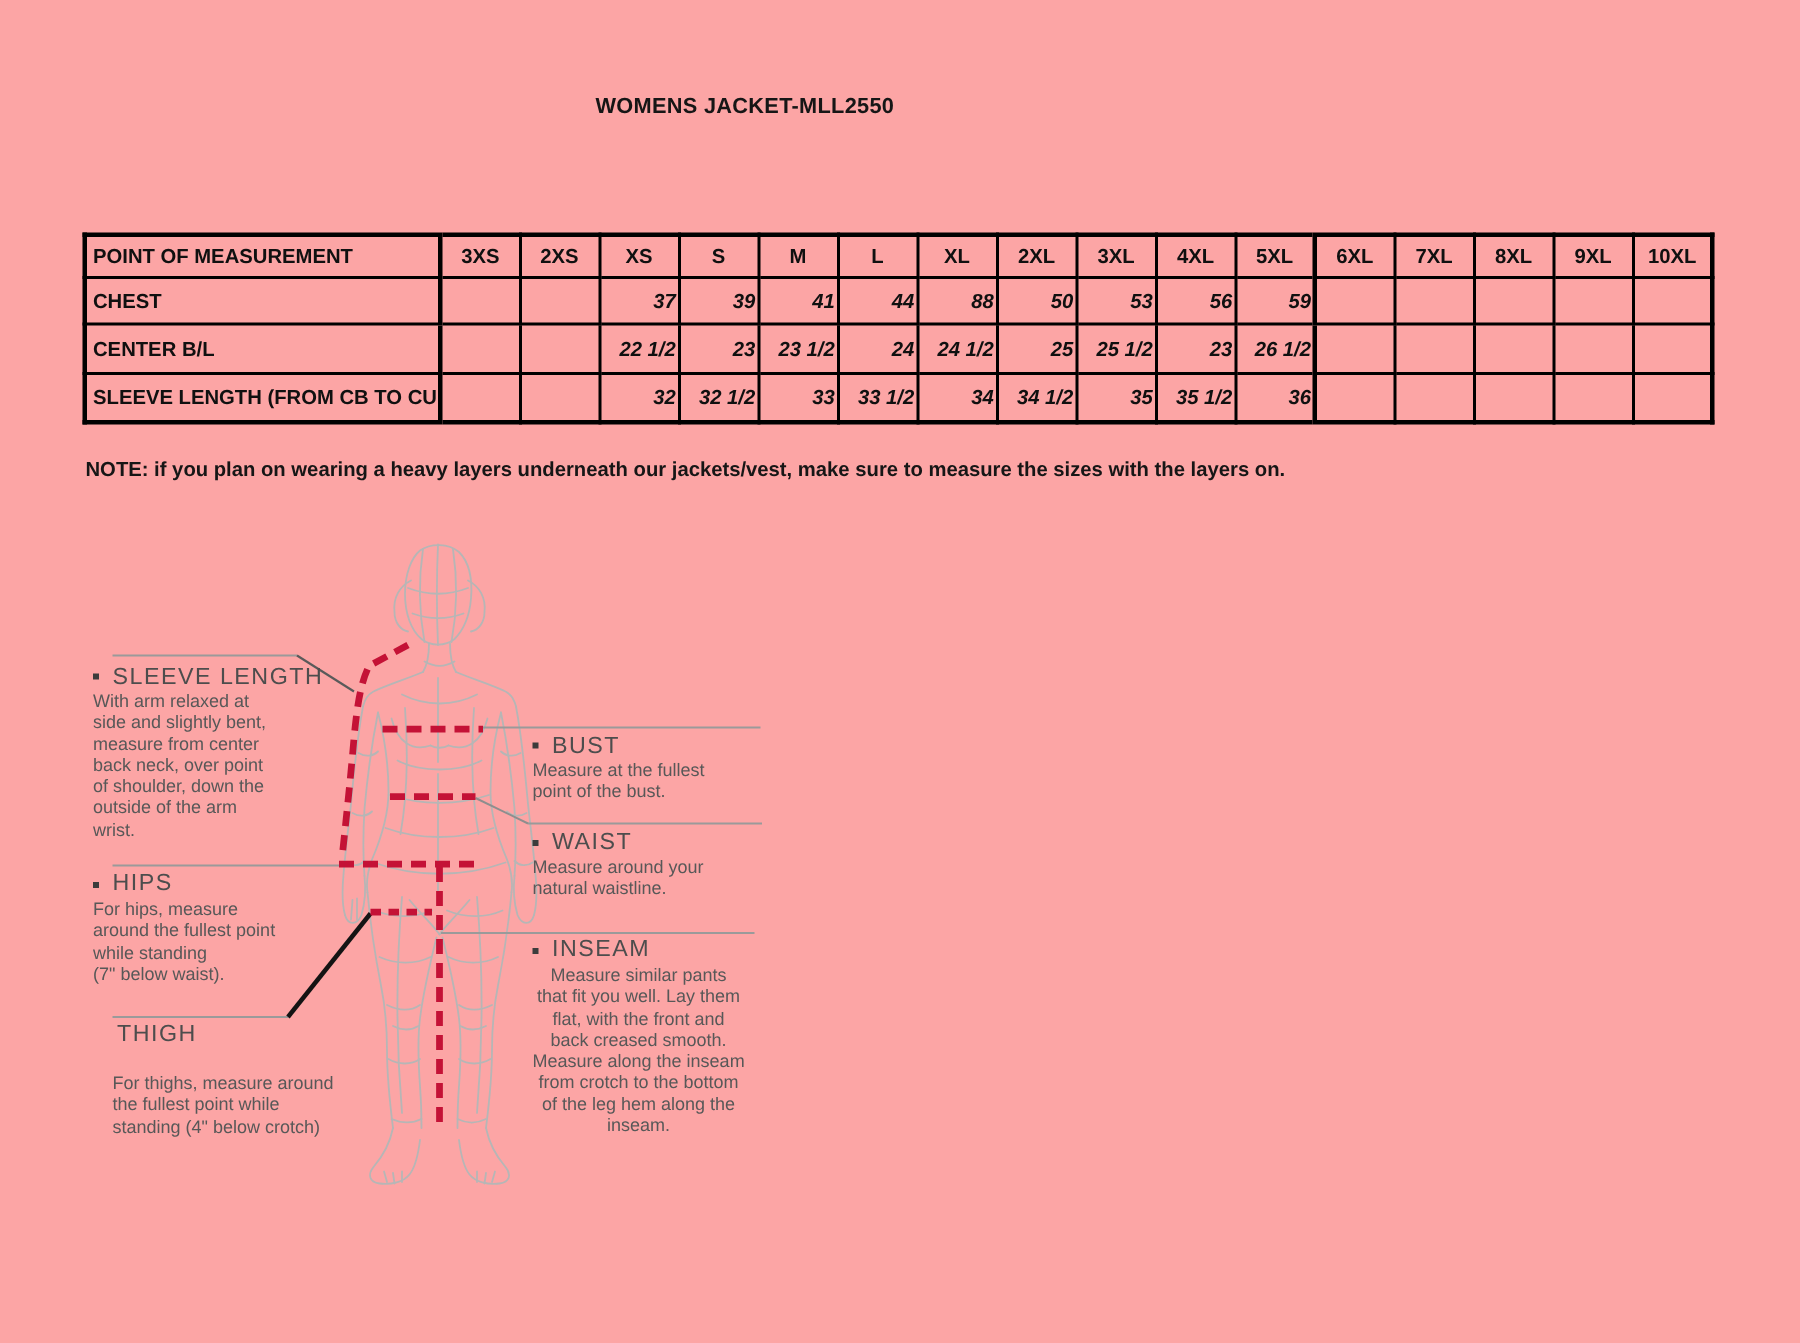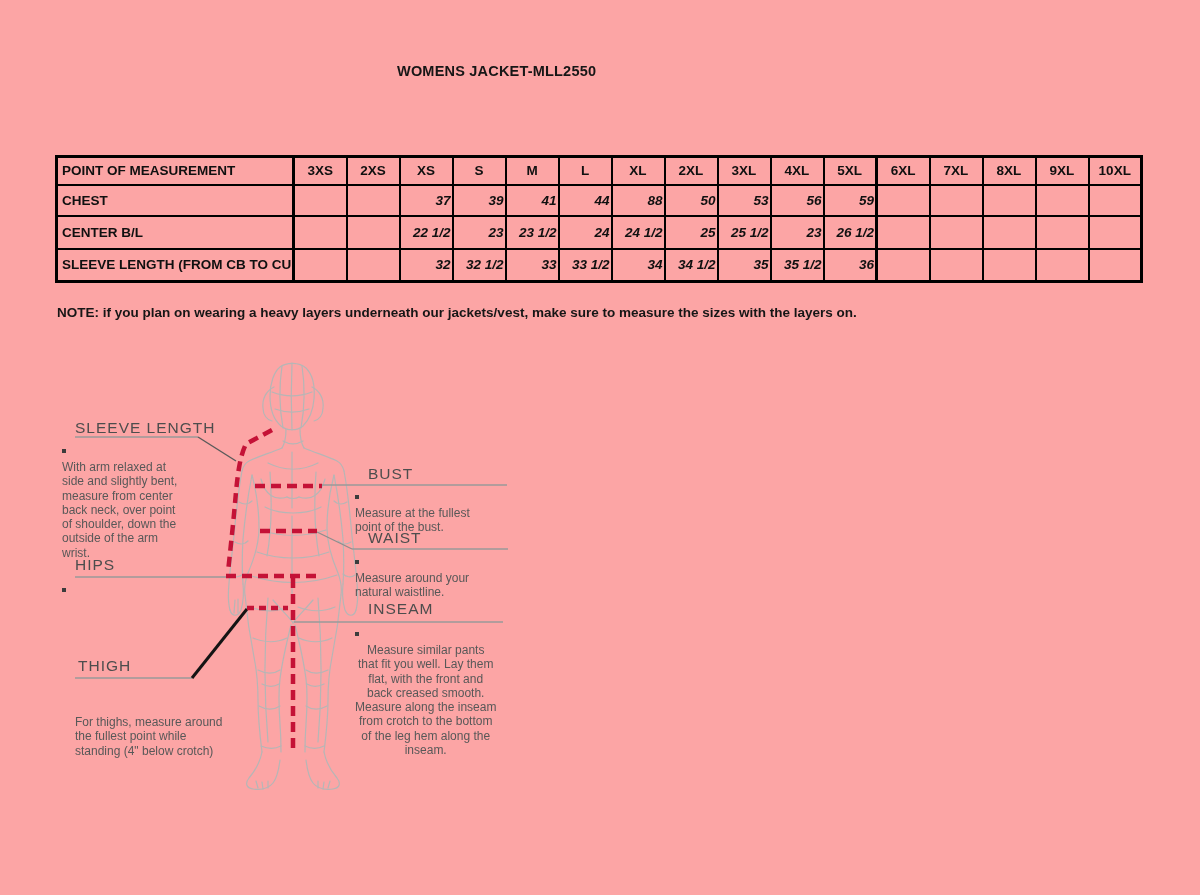--- a/index.html
+++ b/index.html
@@ -28,21 +28,21 @@
   .size-table td.val { text-align:right; padding-left:7px;font-style:italic; }
   .size-table th:nth-child(13), .size-table td:nth-child(13) { border-left-width:3px; }
   
   .note {
     position:absolute; left:57px; top:305px; margin:0;
     font-size:13.5px; font-weight:bold; color:#161616;
   }
   
   .diagram-svg { position:absolute; left:0; top:0; pointer-events:none; }
   .lbl-h {
-    position:absolute; font-size:15.5px; letter-spacing:1px; color:#4d4d4d;
+    position:absolute; font-size:15.5px; letter-spacing:1px; color:#4d4d4d;margin-top:24px;
   }
   .lbl-d {
     position:absolute; display:flex; gap:7px; align-items:flex-start;
     font-size:12px; line-height:14.3px; color:#585858;flex-direction:column;
   }
   .lbl-d .dtxt { white-space:pre-line; }
   .bullet {
     flex:0 0 auto; width:4px; height:4px; background:#3c3c3c; margin-top:5px;
   }
 </style>
@@ -257,20 +257,24 @@
 measure from center
 back neck, over point
 of shoulder, down the
 outside of the arm
 wrist.</span>
   </div>
 
   <div class="lbl-h" style="left:75px; top:556px;">HIPS</div>
   <div class="lbl-d" style="left:62px; top:583px; width:170px;">
     <span class="bullet"></span>
+    <span class="dtxt">For hips, measure
+around the fullest point
+while standing
+(7" below waist).</span>
   </div>
 
   <div class="lbl-h" style="left:78px; top:657px;">THIGH</div>
   <div class="lbl-d" style="left:75px; top:715px; width:190px;">
     <span class="dtxt">For thighs, measure around
 the fullest point while
 standing (4" below crotch)</span>
   </div>
 
   <div class="lbl-h" style="left:368px; top:465px;">BUST</div>

